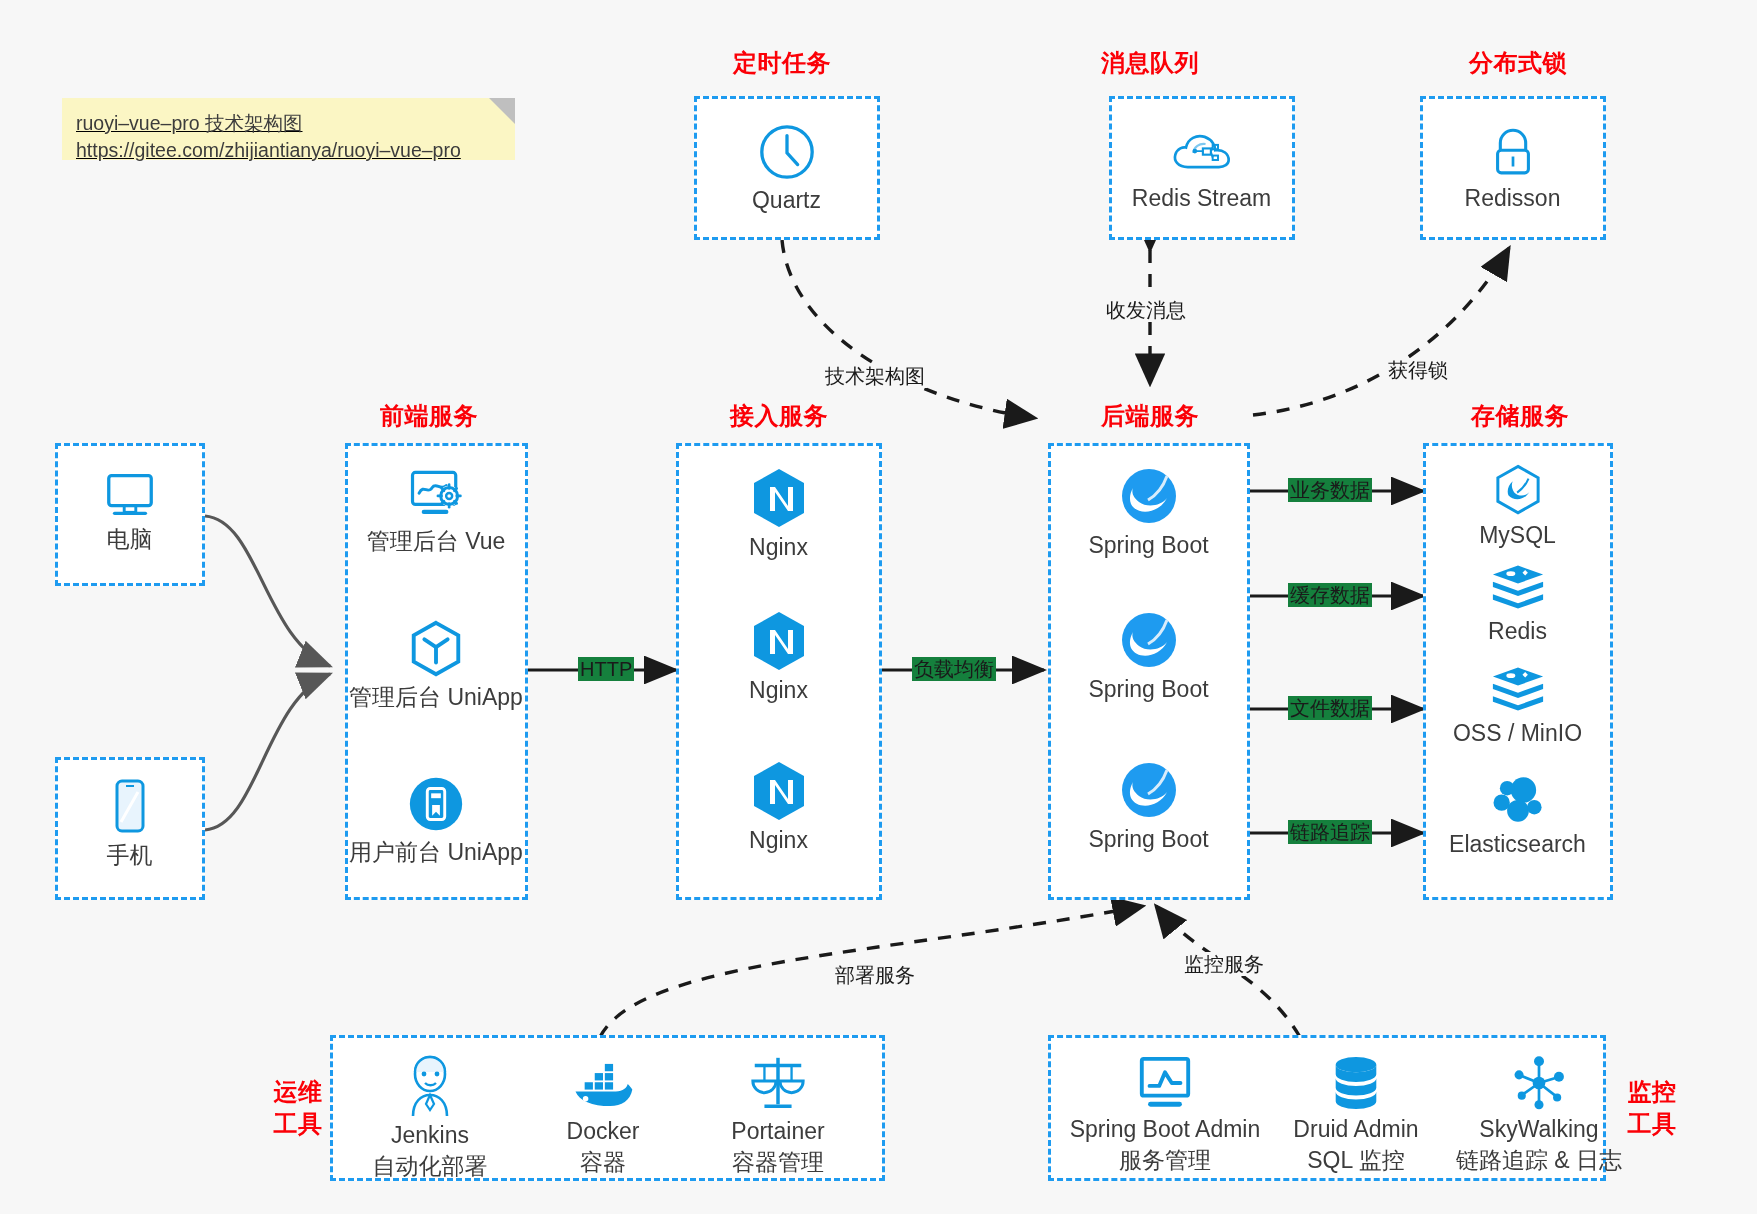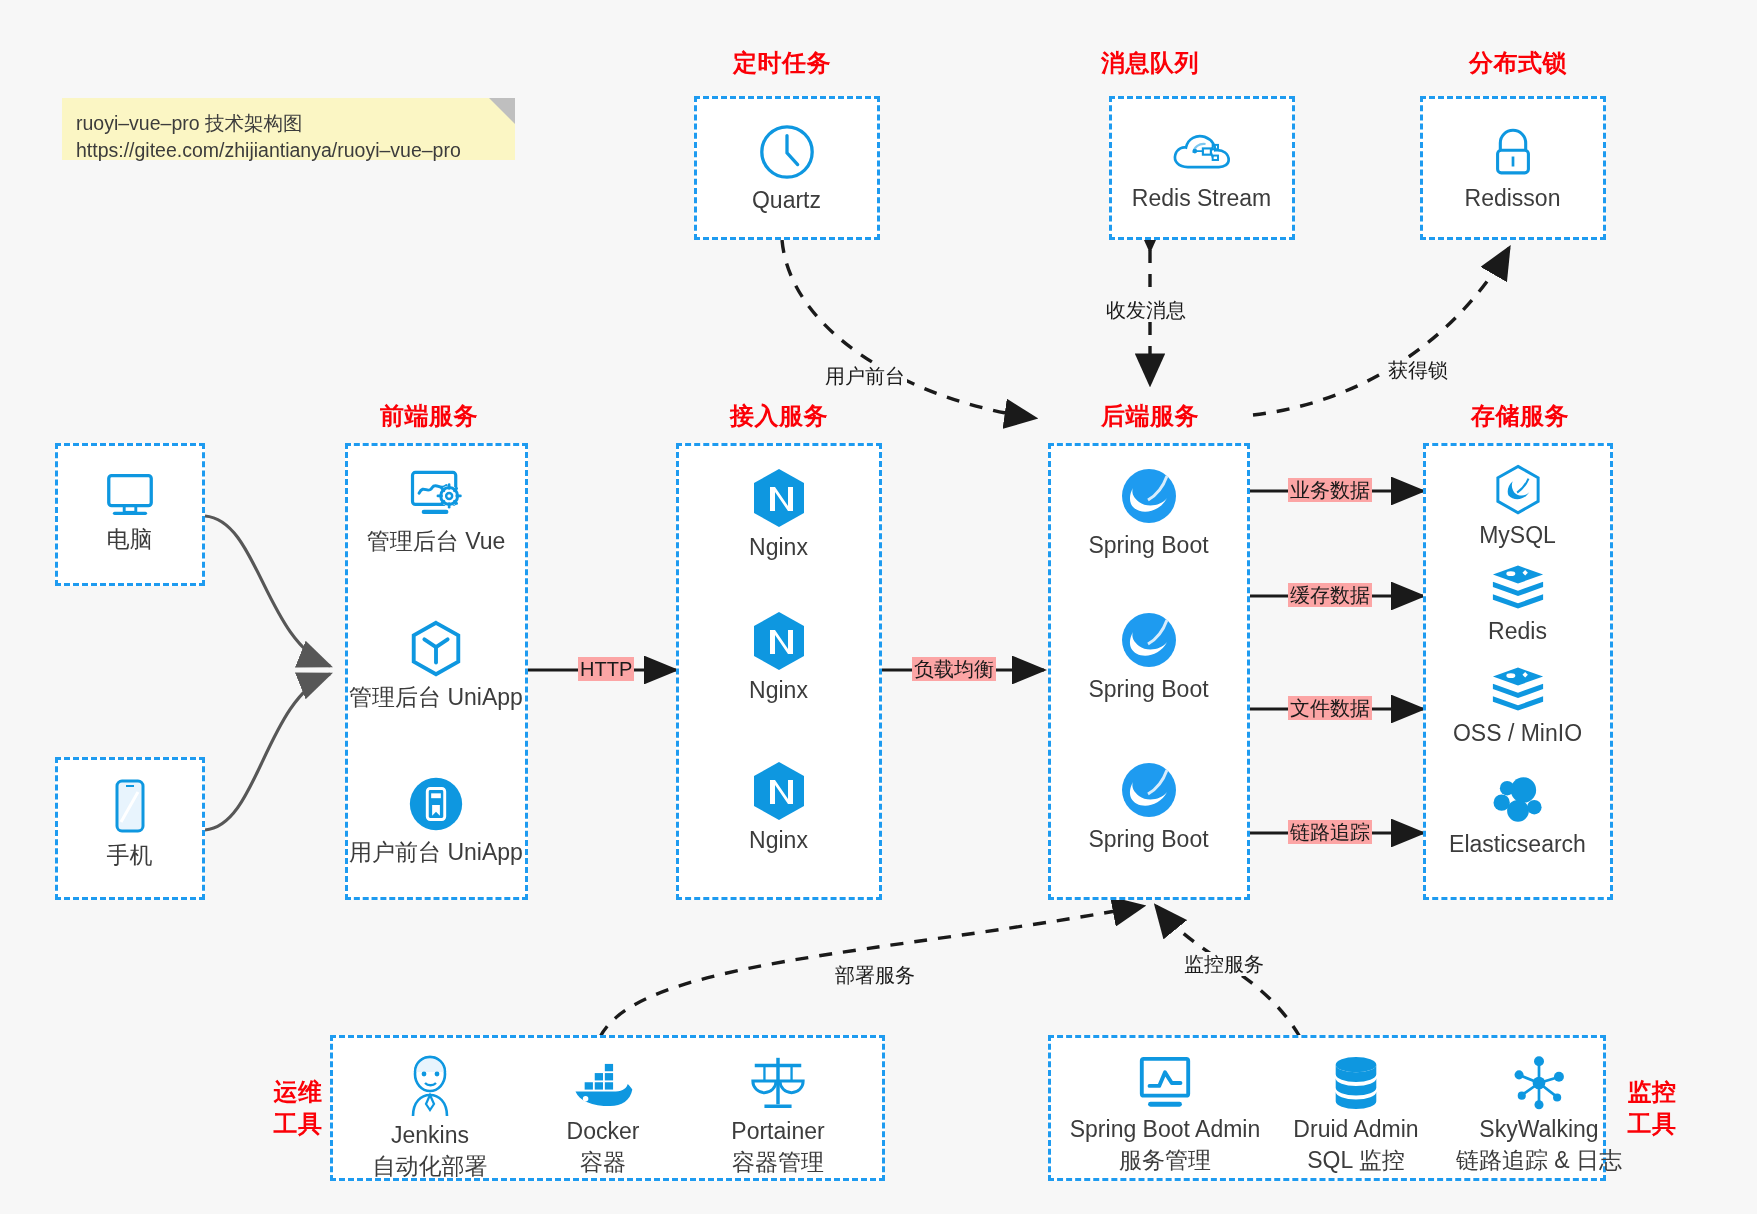--- a/index.html
+++ b/index.html
@@ -9,21 +9,21 @@
     font-family:"Liberation Sans","DejaVu Sans",sans-serif;
     position:relative;overflow:hidden;
     -webkit-font-smoothing:antialiased;
   }
   #canvas{position:absolute;left:0;top:0;width:1757px;height:1214px;}
   svg.edges{position:absolute;left:0;top:0;width:1757px;height:1214px;pointer-events:none;}
 
   
   .note{
     position:absolute;left:62px;top:98px;width:453px;height:62px;
-    background:#fbf6c4;box-sizing:border-box;padding:12px 0 0 14px;
+    background:#fbf6c4;box-sizing:border-box;padding:12px 0 0 14px;text-decoration:underline;
   }
   .note .corner{
     position:absolute;right:0;top:0;width:0;height:0;
     border-left:26px solid transparent;border-top:26px solid #bfbfbf;
   }
   .note .line{
     font-size:19.5px;color:#3c3c3c;line-height:27px;white-space:nowrap;
     position:relative;z-index:2;
   }
 
@@ -42,21 +42,21 @@
 
   
   .cell{position:absolute;text-align:center;}
   .cell .lbl{
     font-size:23px;color:#3c3c3c;line-height:27px;white-space:nowrap;margin-top:4px;
   }
   .ico{display:block;margin:0 auto;}
 
   
   .elabel{
-    position:absolute;background:#fca5a5;color:#1a1a1a;
+    position:absolute;background:#15803d;color:#1a1a1a;
     font-size:20px;line-height:24px;white-space:nowrap;padding:0 2px;
   }
   .elabel.sans{background:#f7f7f7;}
 </style>
 </head>
 <body>
 
 <div id="canvas">
 
   <svg class="edges" viewBox="0 0 1757 1214">
@@ -396,21 +396,21 @@
       <div class="lbl">链路追踪 &amp; 日志</div>
     </div>
   </div>
   <div class="gtitle two-line" style="left:1612px;top:1076px;width:80px;">
     <div>监控</div>
     <div>工具</div>
   </div>
 
   <div class="elabel" style="left:578px;top:657px;">HTTP</div>
   <div class="elabel" style="left:912px;top:657px;">负载均衡</div>
-  <div class="elabel sans" style="left:823px;top:364px;">用户前台</div>
+  <div class="elabel sans" style="left:823px;top:364px;">技术架构图</div>
   <div class="elabel sans" style="left:1104px;top:298px;">收发消息</div>
   <div class="elabel sans" style="left:1386px;top:358px;">获得锁</div>
   <div class="elabel" style="left:1288px;top:478px;">业务数据</div>
   <div class="elabel" style="left:1288px;top:583px;">缓存数据</div>
   <div class="elabel" style="left:1288px;top:696px;">文件数据</div>
   <div class="elabel" style="left:1288px;top:820px;">链路追踪</div>
   <div class="elabel sans" style="left:833px;top:963px;">部署服务</div>
   <div class="elabel sans" style="left:1182px;top:952px;">监控服务</div>
 
 </div>

